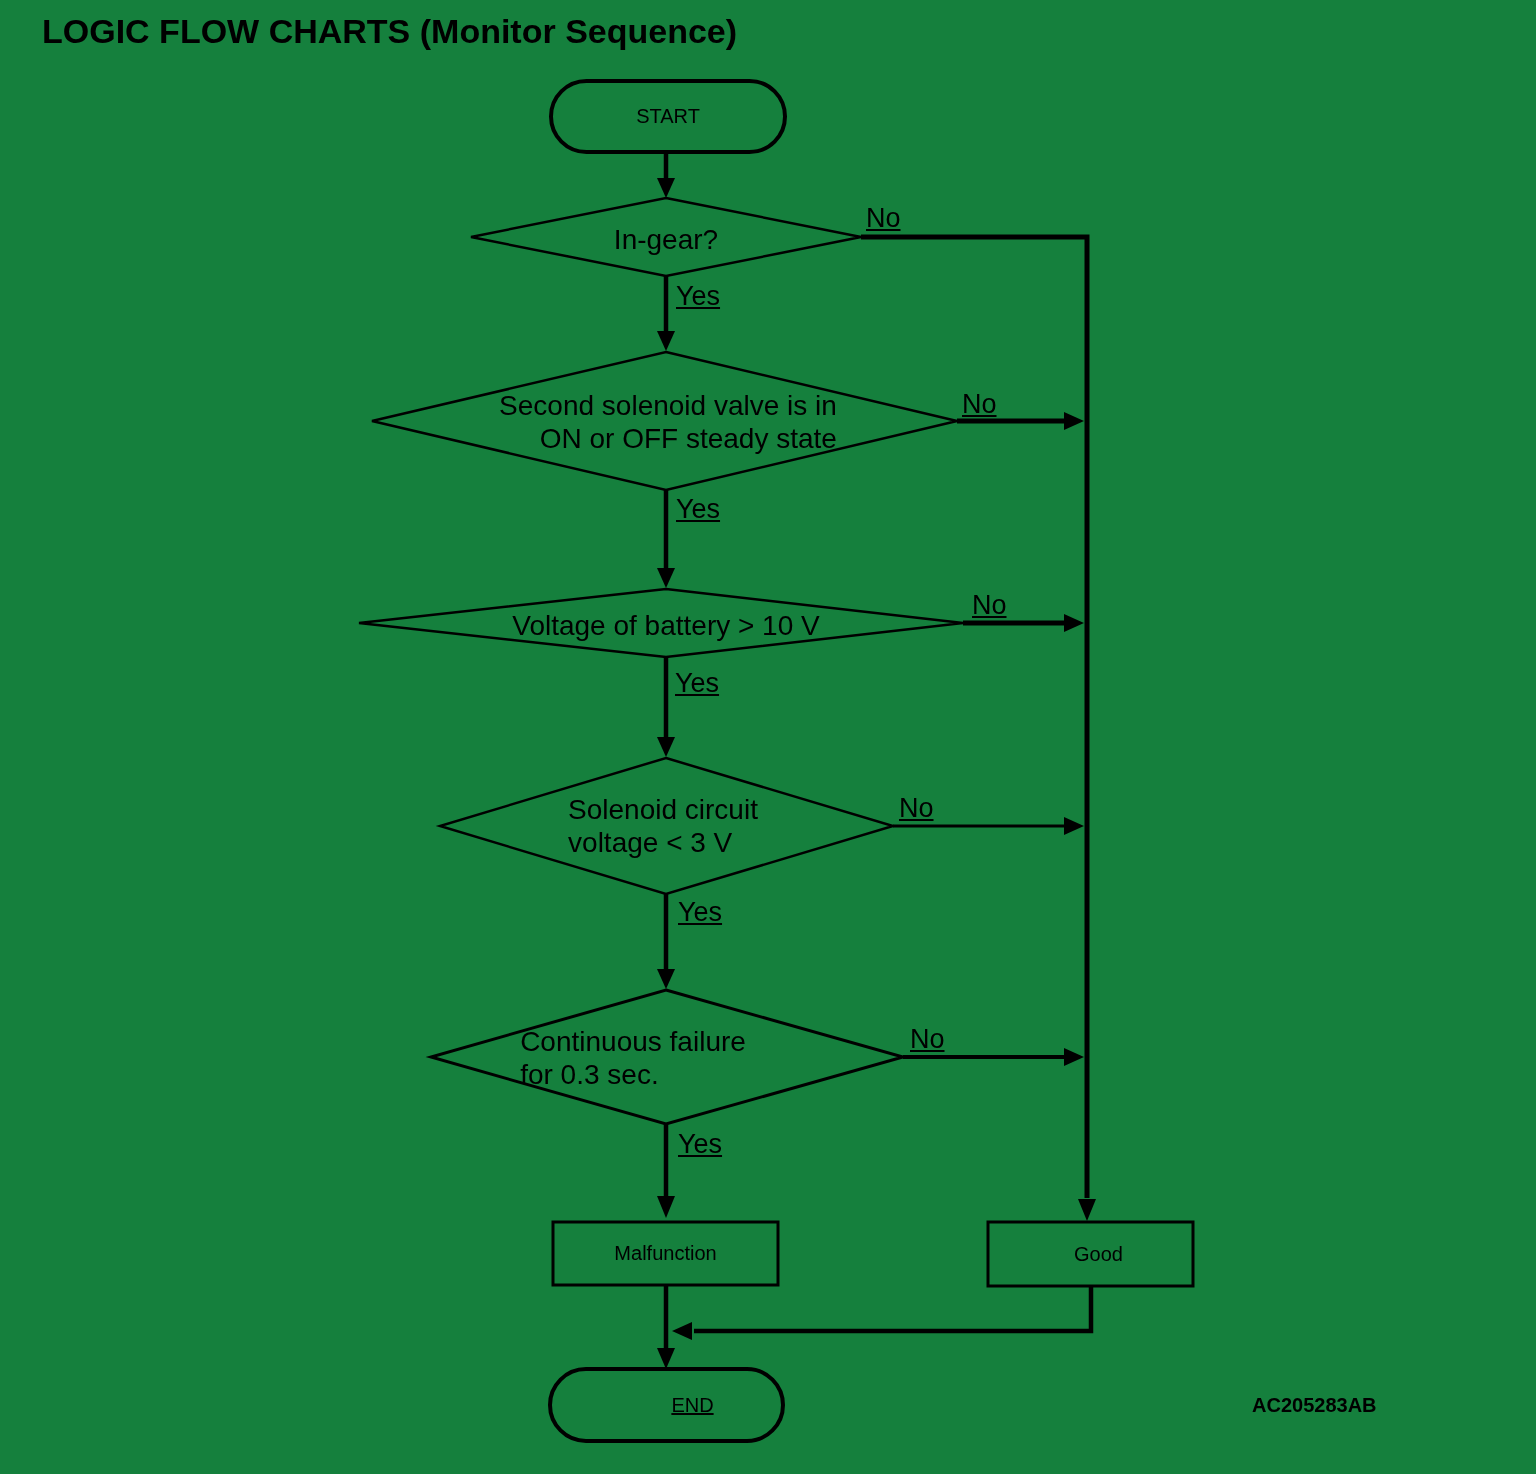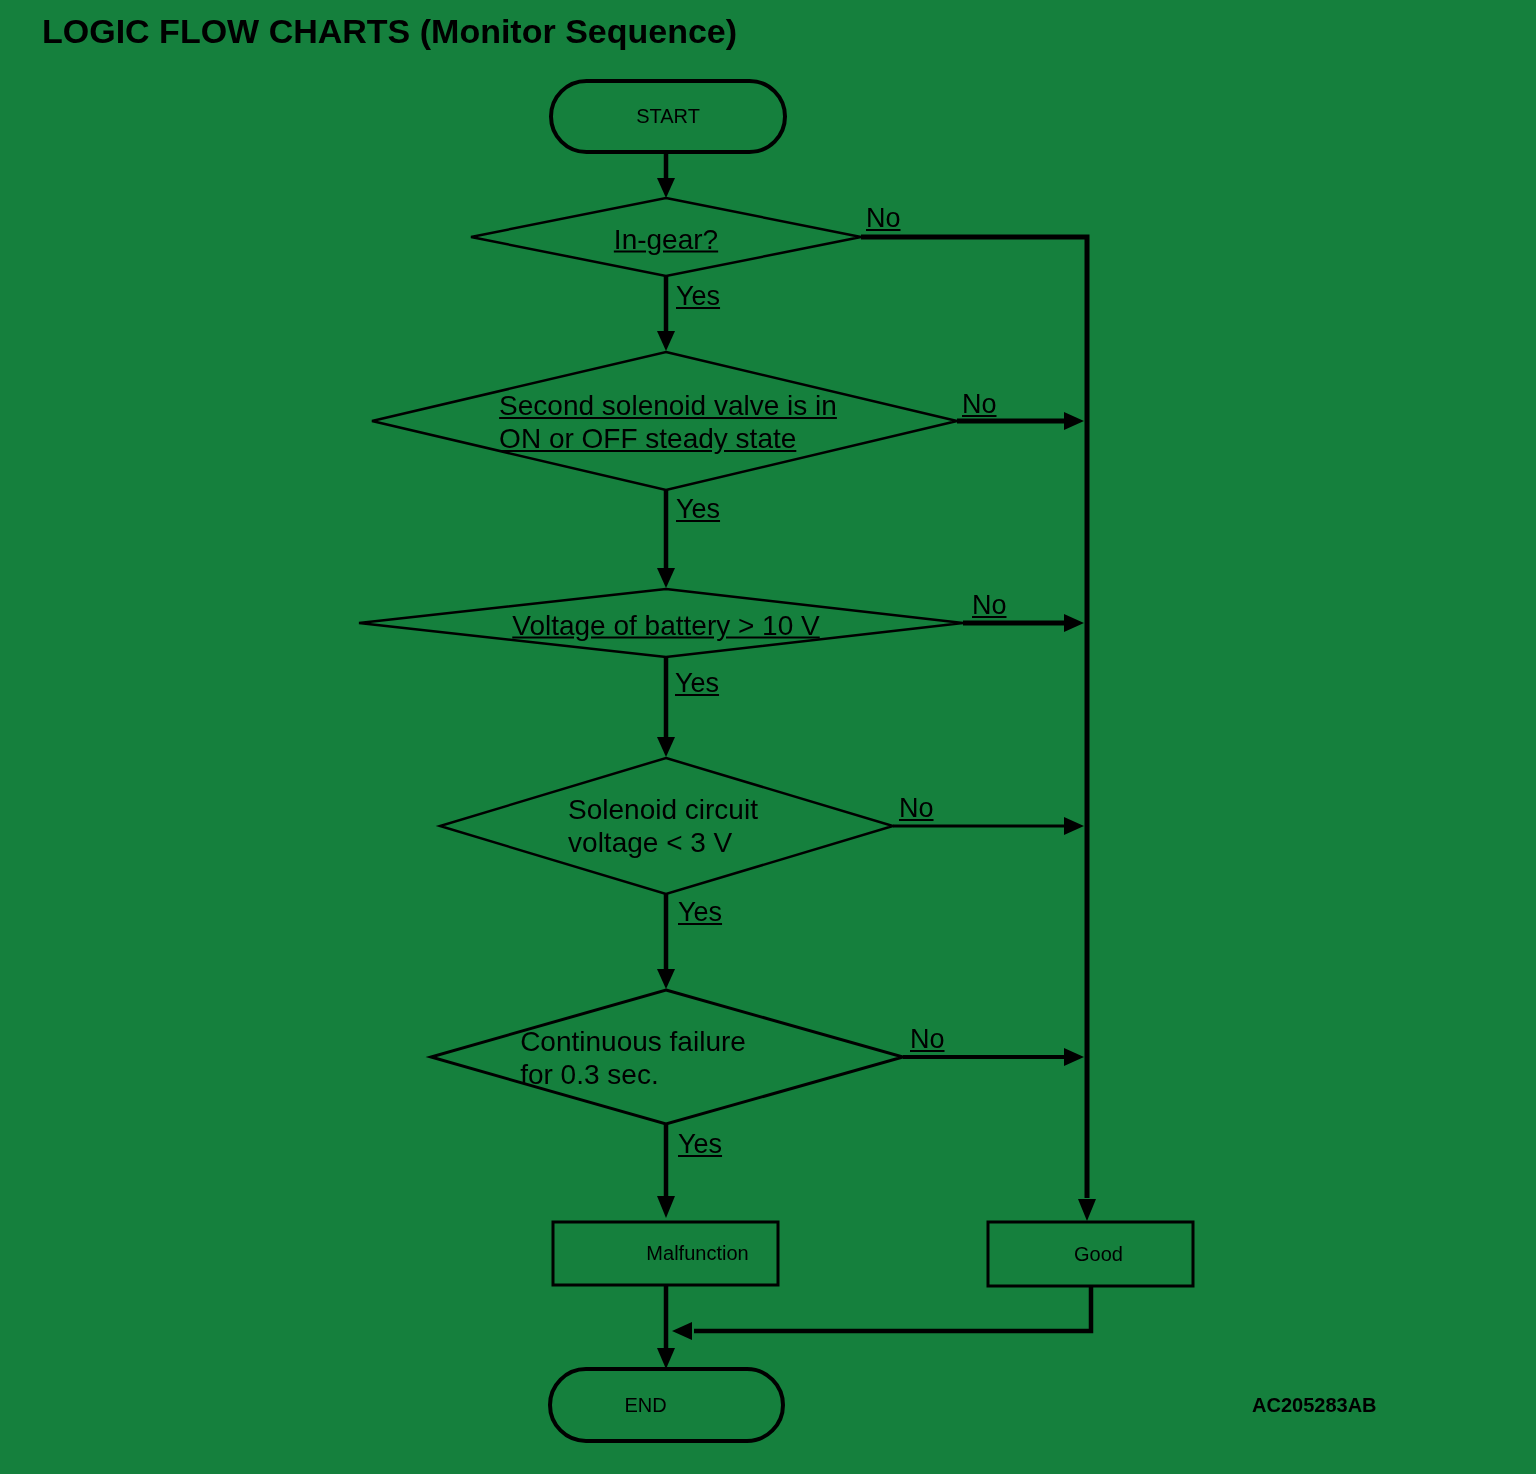--- a/index.html
+++ b/index.html
@@ -25,21 +25,21 @@
   .center-in-box {
     display: flex; align-items: center; justify-content: center;
     text-align: center;
   }
   .diamond-text {
     position: absolute;
     transform: translate(-50%, -50%);
     font-size: 28px; line-height: 33px;
     white-space: nowrap;
   }
-  .diamond-text.align-center { text-align: left; text-decoration: underline; }
+  .diamond-text.align-center { text-align: right; }
   .diamond-text.align-left { text-align: left; }
   .branch-label { font-size: 27px; text-decoration: underline; }
 </style>
 </head>
 <body>
 
 <div class="canvas">
 
   <svg width="1536" height="1474" viewBox="0 0 1536 1474">
     <g stroke="#000000" fill="none">
@@ -124,20 +124,20 @@
   <div class="label branch-label" style="left:899px; top:793px;">No</div>
   <div class="label branch-label" style="left:678px; top:897px;">Yes</div>
 
   <div class="diamond-text align-left" style="left:633px; top:1058px;">
     <div>Continuous failure</div>
     <div>for 0.3 sec.</div>
   </div>
   <div class="label branch-label" style="left:910px; top:1024px;">No</div>
   <div class="label branch-label" style="left:678px; top:1129px;">Yes</div>
 
-  <div class="label center-in-box node-text" style="left:553px; top:1222px; width:225px; height:63px;padding-left:32px;">Malfunction</div>
+  <div class="label center-in-box node-text" style="left:553px; top:1222px; width:225px; height:63px;">Malfunction</div>
   <div class="label center-in-box node-text" style="left:988px; top:1222px; width:205px; height:64px;padding-left:8px;">Good</div>
 
-  <div class="label center-in-box node-text" style="left:529px; top:1369px; width:233px; height:72px;">END</div>
+  <div class="label center-in-box node-text" style="left:576px; top:1369px; width:233px; height:72px;text-decoration:underline;">END</div>
 
   <div class="label figure-code">AC205283AB</div>
 
 </div>
 
 </body></html>

